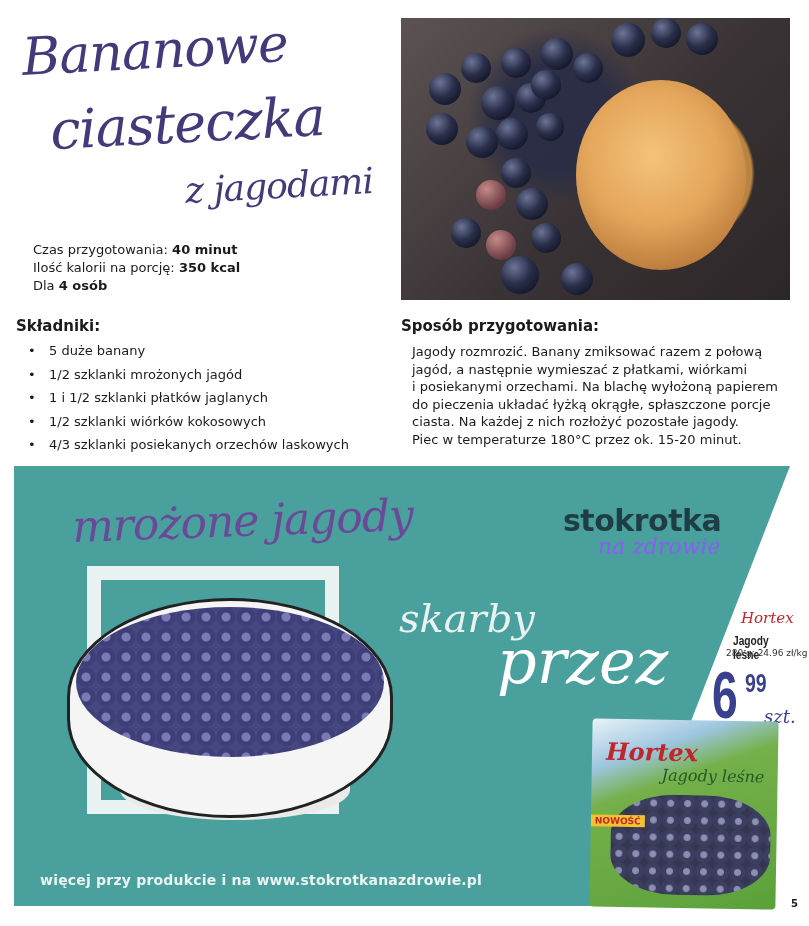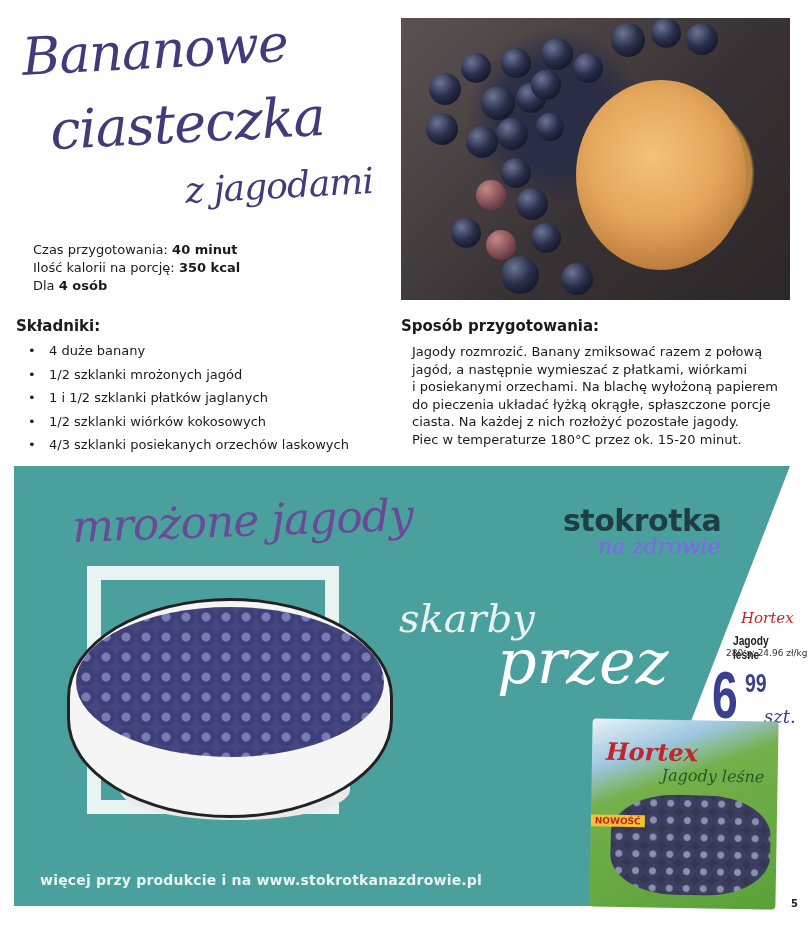--- a/index.html
+++ b/index.html
@@ -94,21 +94,21 @@
 <div class="abs info">
   <div><span>Czas przygotowania:</span> <b>40 minut</b></div>
   <div><span>Ilość kalorii na porcję:</span> <b>350 kcal</b></div>
   <div><span>Dla</span> <b>4 osób</b></div>
 </div>
 
 <div class="abs h2 ingr-title">Składniki:</div>
 <ul class="abs ingr">
   <li>
       <span class="dot">•</span>
-      <span>4 duże banany</span>
+      <span>5 duże banany</span>
     </li>
   <li>
       <span class="dot">•</span>
       <span>1/2 szklanki mrożonych jagód</span>
     </li>
   <li>
       <span class="dot">•</span>
       <span>1 i 1/2 szklanki płatków jaglanych</span>
     </li>
   <li>

